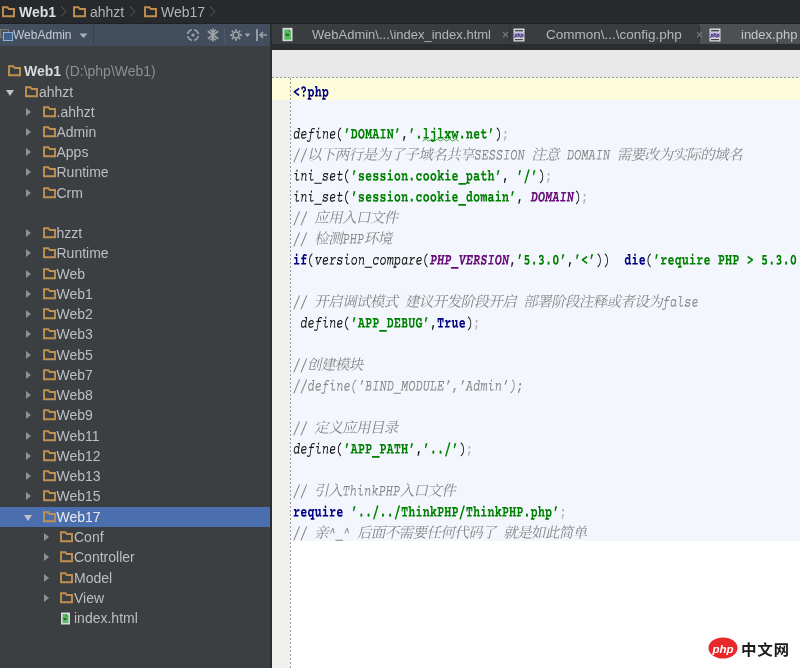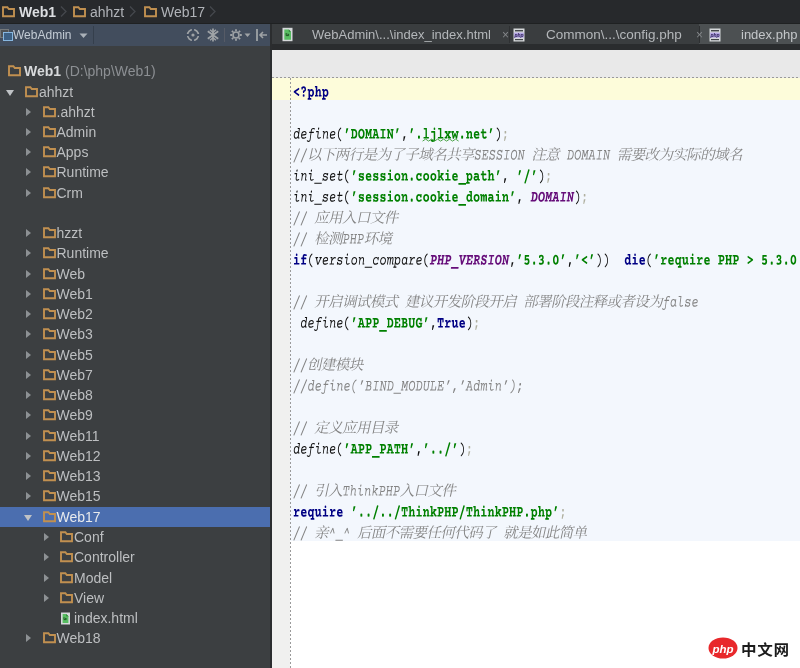--- a/index.html
+++ b/index.html
@@ -280,27 +280,20 @@
         <path d="M4 5.2 v2.4 h2.2 v-1.2 h-1.2" stroke="#205426" stroke-width="0.9" fill="none"></path>
       </svg>
       <span class="tlabel" style="left:74.0px">index.html</span>
     </div>
     <div class="trow" style="top:527.7px">
       <span class="arrow-r" style="left:44px"></span>
       <svg class="ficon" style="left:60.0px" width="13" height="13" viewBox="0 0 13 13">
         <path d="M1 2.2 H5.4 L6.8 4.0 H12 V11.2 H1 Z" fill="none" stroke="#c19050" stroke-width="1.9"></path>
       </svg>
       <span class="tlabel" style="left:74.0px">View</span>
-    </div>
-    <div class="trow" style="top:568.2px">
-      <span class="arrow-r" style="left:26px"></span>
-      <svg class="ficon" style="left:42.5px" width="13" height="13" viewBox="0 0 13 13">
-        <path d="M1 2.2 H5.4 L6.8 4.0 H12 V11.2 H1 Z" fill="none" stroke="#c19050" stroke-width="1.9"></path>
-      </svg>
-      <span class="tlabel" style="left:56.5px">Web18</span>
     </div>
     <div class="trow" style="top:608.7px">
       <span class="arrow-r" style="left:26px"></span>
       <svg class="ficon" style="left:42.5px" width="13" height="13" viewBox="0 0 13 13">
         <path d="M1 2.2 H5.4 L6.8 4.0 H12 V11.2 H1 Z" fill="none" stroke="#c19050" stroke-width="1.9"></path>
       </svg>
       <span class="tlabel" style="left:56.5px">Web22</span>
     </div>
   </div>
 

